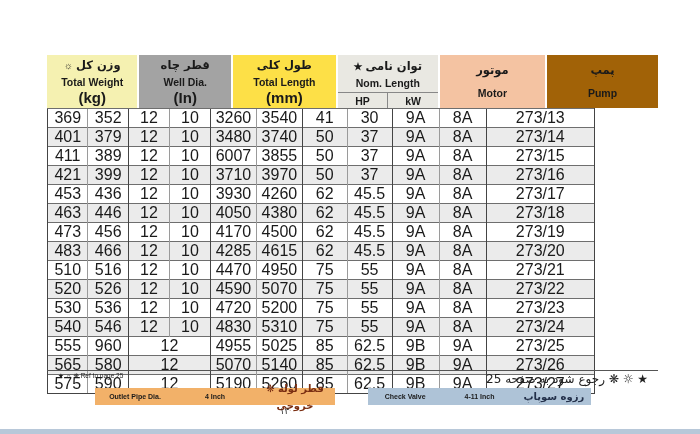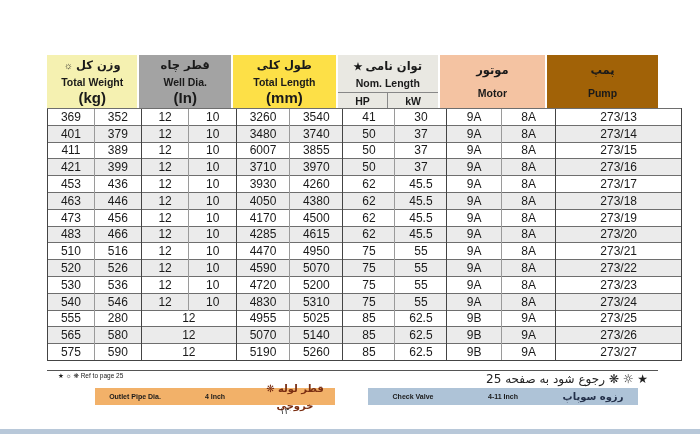--- a/index.html
+++ b/index.html
@@ -19,39 +19,39 @@
   .hg-fa{font-size:11.5px;line-height:17px;display:flex;justify-content:center;align-items:center;gap:3px;}
   .hg-sym{font-size:10px;}
   .hg-en{font-size:10.5px;line-height:16px;}
   .hg-unit{font-size:15px;line-height:16px;}
   .hg-sub{display:flex;border-top:1px solid #888;margin-top:1px;font-size:10.5px;line-height:16px;justify-content:flex-end;}
   .hg-sub span{flex:1;}
   .hg-sub span + span{border-left:1px solid #888;}
   .c-motor .hg-fa, .c-pump .hg-fa{margin-bottom:6px;}
 
   
-  table.spec{position:absolute;left:47px;top:108px;width:635px;border-collapse:collapse;
-             table-layout:fixed;font-size:12px;border-radius:29px;}
+  table.spec{position:absolute;left:47px;top:108px;width:548px;border-collapse:collapse;
+             table-layout:fixed;font-size:16px;border-radius:29px;}
   table.spec td{height:15.8px;padding:0;text-align:center;border-top:1px solid #6e6e6e;
                 white-space:nowrap;overflow:hidden;}
   table.spec tr:last-child td{border-bottom:1.6px solid #444;}
   table.spec tr:nth-child(even){background:#ebebeb;}
   td.gs{border-left:1.6px solid #444;}
   td.gi{border-left:1px solid #9a9a9a;}
   table.spec td:last-child{border-right:1.6px solid #444;}
 
   
   .foot-rule{position:absolute;left:47px;top:370px;width:611px;border-top:1px solid #555;}
   .footnote-left{position:absolute;left:58px;top:372px;font-size:6.5px;color:#222;}
   .footnote-right{position:absolute;right:52px;top:372px;font-size:12px;color:#222;}
 
   
   .bar{position:absolute;top:388px;height:17px;display:flex;align-items:center;}
   .bar-outlet{left:95px;width:240px;background:#f2b169;}
-  .bar-check{left:368px;width:270px;background:#aec3d7;}
+  .bar-check{left:368px;width:223px;background:#aec3d7;}
   .bar span{flex:1;text-align:center;font-size:7px;font-weight:bold;line-height:17px;}
   .bar .bar-fa{font-size:10px;}
   .bar-outlet .bar-fa{color:#7a2e12;}
   .bar-check .bar-fa{color:#23304a;}
 
   .page-number{position:absolute;left:0;top:406px;width:569px;text-align:center;
                font-size:9px;color:#333;}
   .bottom-strip{position:absolute;left:0;top:429px;width:700px;height:5px;background:#b8c8d9;}
 </style>
 </head>
@@ -273,21 +273,21 @@
           <td class="gs">4830</td>
           <td class="gi">5310</td>
           <td class="gs">75</td>
           <td class="gi">55</td>
           <td class="gs">9A</td>
           <td class="gi">8A</td>
           <td class="gs">273/24</td>
         </tr>
         <tr>
           <td class="gs">555</td>
-          <td class="gi">280</td>
+          <td class="gi">960</td>
           <td colspan="2" class="gs">12</td>
           <td class="gs">4955</td>
           <td class="gi">5025</td>
           <td class="gs">85</td>
           <td class="gi">62.5</td>
           <td class="gs">9B</td>
           <td class="gi">9A</td>
           <td class="gs">273/25</td>
         </tr>
         <tr>

